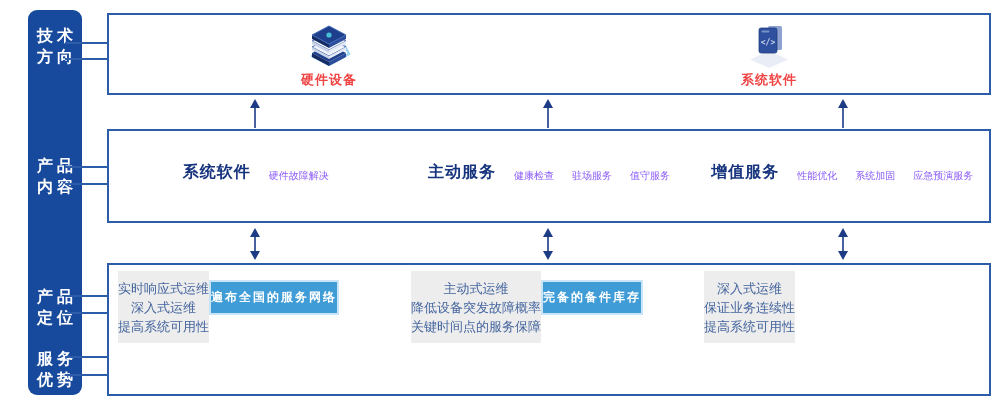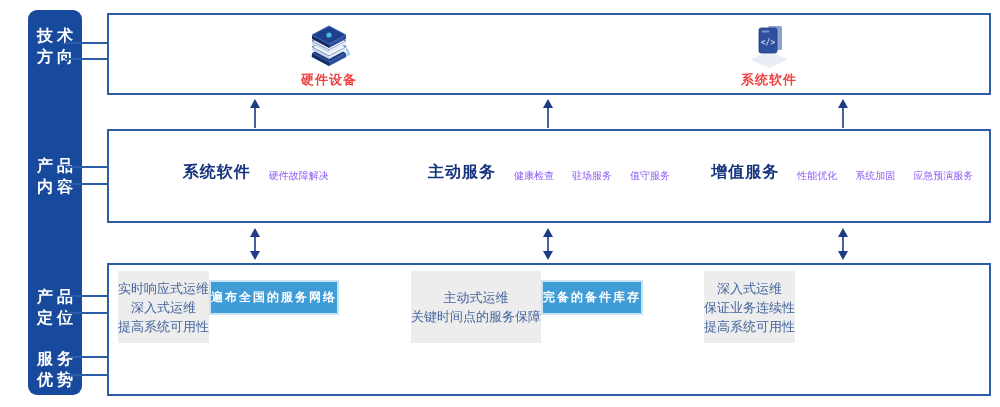--- a/index.html
+++ b/index.html
@@ -172,20 +172,21 @@
         <div class="gray-line">实时响应式运维</div>
         <div class="gray-line">深入式运维</div>
         <div class="gray-line">提高系统可用性</div>
       </div>
       <div class="banner">遍布全国的服务网络</div>
     </div>
 
     <div class="bottom-col">
       <div class="gray-panel">
         <div class="gray-line">主动式运维</div>
+        <div class="gray-line">降低设备突发故障概率</div>
         <div class="gray-line">关键时间点的服务保障</div>
       </div>
       <div class="banner">完备的备件库存</div>
     </div>
 
     <div class="bottom-col">
       <div class="gray-panel">
         <div class="gray-line">深入式运维</div>
         <div class="gray-line">保证业务连续性</div>
         <div class="gray-line">提高系统可用性</div>

